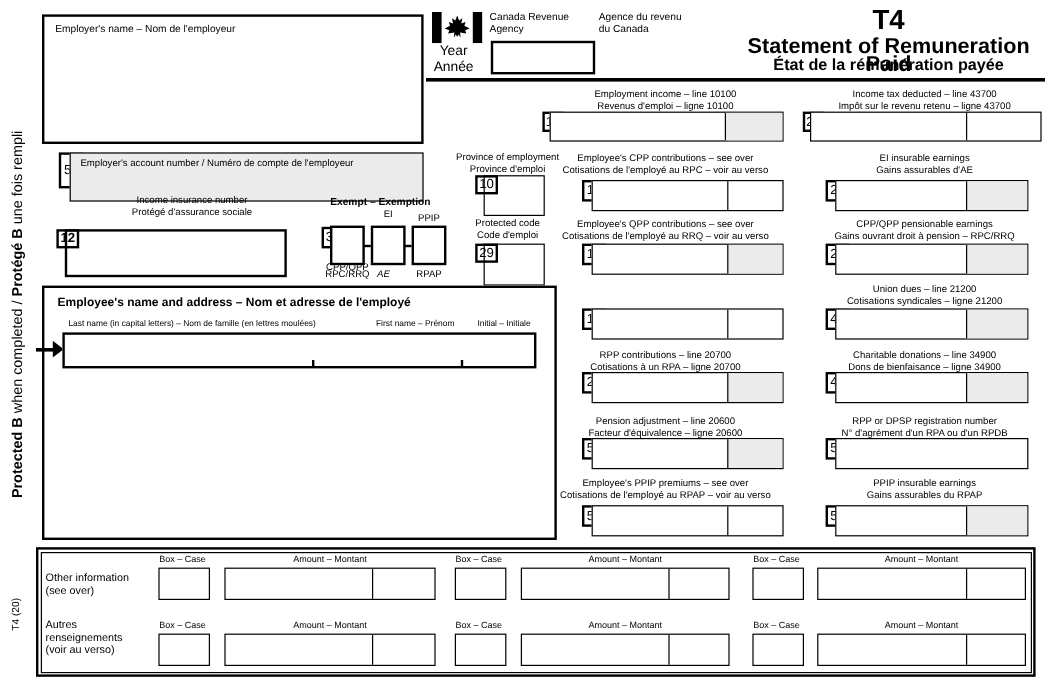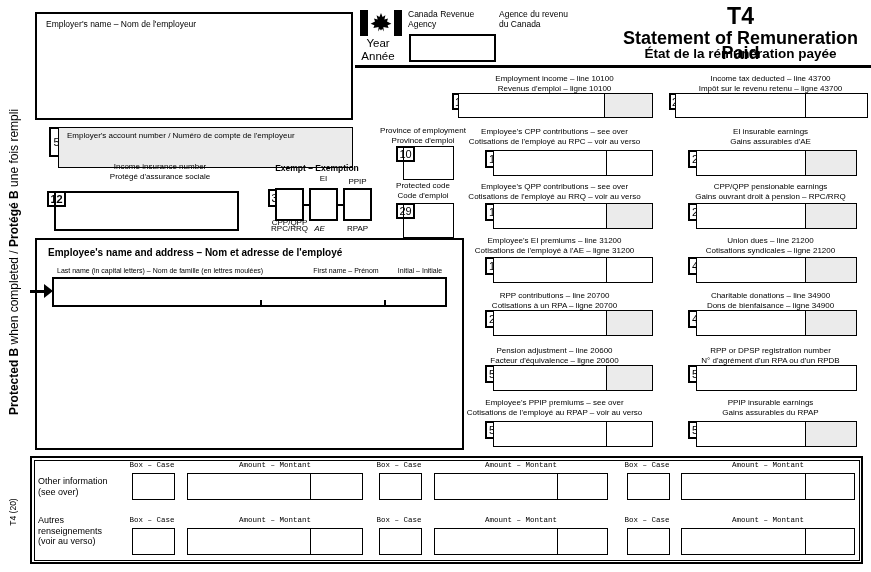--- a/index.html
+++ b/index.html
@@ -23,21 +23,21 @@
   .rot { position:absolute; transform:rotate(-90deg); text-align:center; white-space:nowrap; }
   .chk { position:absolute; width:29px; height:33px; border:2px solid #000; background:#fff; }
   .conn { position:absolute; top:204px; width:7px; height:2px; background:#000; }
   .tick { position:absolute; width:2px; height:5px; background:#000; }
   .hr { position:absolute; left:355px; top:65px; width:516px; height:3px; background:#000; }
   .arrow-line { position:absolute; left:30px; top:290px; width:16px; height:2.5px; background:#000; }
   .arrow-head { position:absolute; left:44px; top:284px; width:0; height:0;
                 border-left:9px solid #000; border-top:7px solid transparent; border-bottom:7px solid transparent; }
   .inner-line { position:absolute; left:1.5px; top:1.5px; right:1.5px; bottom:1.5px; border:1px solid #000; }
   .small { font-size:7px; line-height:8.5px; }
-  .oi-lbl { position:absolute; font-size:7.5px; line-height:9px; text-align:center;font-family:Liberation Mono, monospace; }
+  .oi-lbl { position:absolute; font-size:7.5px; line-height:9px; text-align:center; }
   .val { position:absolute; left:4px; top:6px; font-size:11px; }
 </style>
 </head>
 <body>
 
 <div id="form">
 
   <div class="rot b" style="left:-184px;top:253px;width:400px;height:18px;font-size:12px;">
     <span class="b">Protected B</span><span style="font-weight:normal"> when completed / </span><span class="b">Protégé B</span><span style="font-weight:normal"> une fois rempli</span>
   </div>
@@ -159,24 +159,20 @@
   <div class="fld-lbl" style="left:452px;top:182px">
     <div>Employee's QPP contributions – see over</div>
       <div>Cotisations de l'employé au RRQ – voir au verso</div>
   </div>
   <div class="tab" style="left:473px;top:203px;width:20px;height:18px;text-align:right;">17</div>
   <div class="amt" style="left:493px;top:203px;width:160px;height:26px;">
     <span class="val"></span>
     <i class="cents sh" style="width:46px"></i>
   </div>
 
-  <div class="fld-lbl" style="left:452px;top:236px">
-    <div>Employee's EI premiums – line 31200</div>
-      <div>Cotisations de l'employé à l'AE – ligne 31200</div>
-  </div>
   <div class="tab" style="left:473px;top:257px;width:20px;height:18px;">18</div>
   <div class="amt" style="left:493px;top:257px;width:160px;height:26px;">
     <span class="val"></span>
     <i class="cents" style="width:46px"></i>
   </div>
 
   <div class="fld-lbl" style="left:452px;top:291px">
     <div>RPP contributions – line 20700</div>
       <div>Cotisations à un RPA – ligne 20700</div>
   </div>

